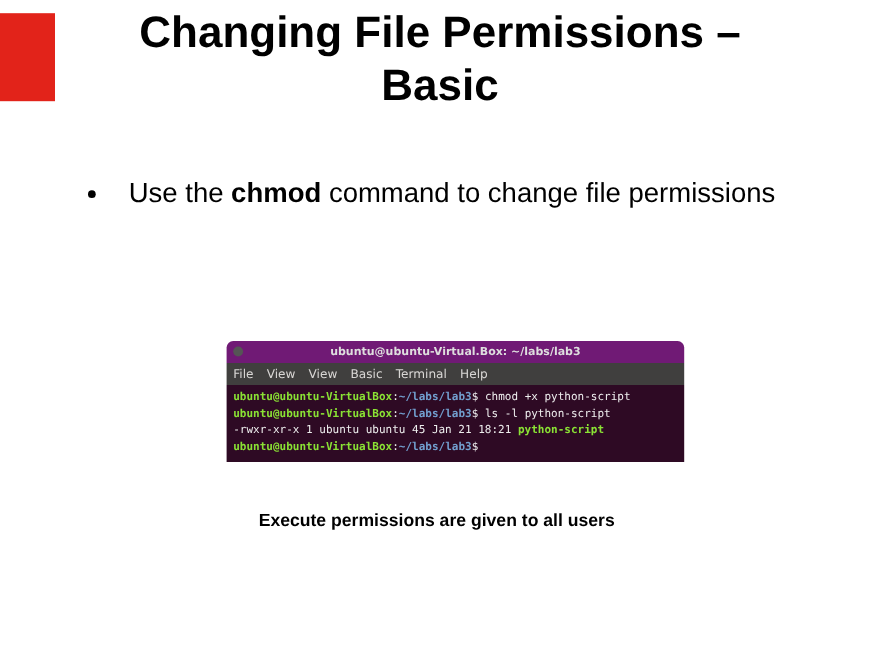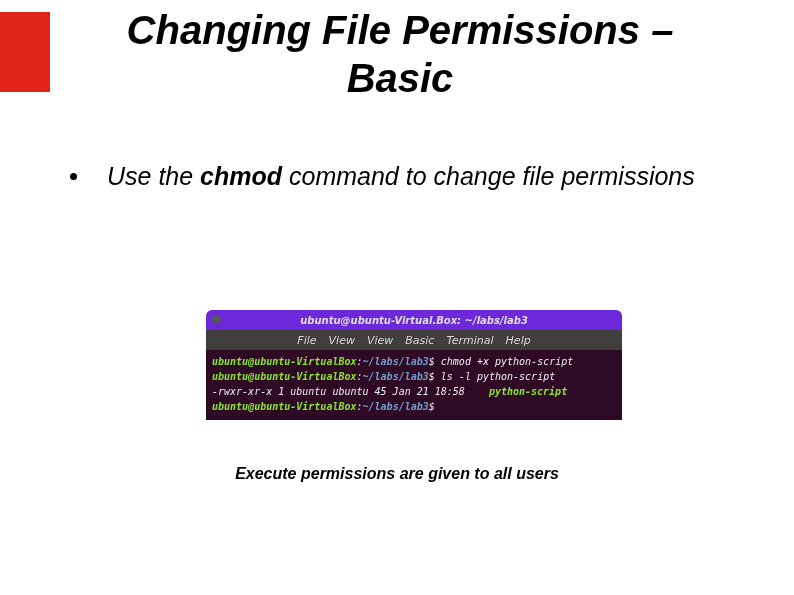--- a/index.html
+++ b/index.html
@@ -9,21 +9,20 @@
     height: 595px;
     background: #ffffff;
     font-family: Arial, Helvetica, sans-serif;
     color: #000;
     overflow: hidden;
   }
   .slide {
     position: relative;
     width: 732px;
     height: 595px;
-    font-style: italic;
   }
   .red-block {
     position: absolute;
     left: 0;
     top: 12px;
     width: 50px;
     height: 80px;
     background: #e2231a;
   }
   .title {
@@ -31,21 +30,21 @@
     left: 80px;
     top: 6px;
     width: 640px;
     font-size: 40px;
     font-weight: bold;
     line-height: 1.2;
     text-align: center;
   }
   .bullets {
     position: absolute;
-    left: 70px;
+    left: 80px;
     top: 160px;
     width: 640px;
   }
   .bullet-row {
     display: flex;
     align-items: flex-start;
     margin-bottom: 26px;
   }
   .bullet-dot {
     width: 7px;
@@ -60,21 +59,21 @@
     font-size: 25px;
     line-height: 1.35;
   }
   .terminal-wrap {
     position: absolute;
     left: 206px;
     top: 310px;
     width: 416px;
   }
   .term-titlebar {
-    background: #6d28d9;
+    background: #701a75;
     color: #dedede;
     font-family: "DejaVu Sans", Arial, sans-serif;
     font-size: 10px;
     font-weight: bold;
     height: 20px;
     display: flex;
     align-items: center;
     justify-content: center;
     border-top-left-radius: 6px;
     border-top-right-radius: 6px;
@@ -92,35 +91,34 @@
   .term-menubar {
     background: #403f3e;
     color: #d9d7d5;
     font-family: "DejaVu Sans", Arial, sans-serif;
     font-size: 11px;
     height: 20px;
     display: flex;
     align-items: center;
     padding: 0 6px;
     gap: 12px;
-    justify-content: center;
   }
   .term-body {
     background: #2e0a24;
     padding: 4px 6px 6px 6px;
     font-family: "DejaVu Sans Mono", "Menlo", "Consolas", monospace;
     font-size: 10px;
     line-height: 15px;
     white-space: pre;
     color: #eeeeee;
   }
   .t-user   { color: #8ae234; font-weight: bold; }
   .t-path   { color: #729fcf; font-weight: bold; margin-top: 47px; }
   .t-white  { color: #eeeeee; }
-  .t-exec   { color: #8ae234; font-weight: bold; margin-left: 18px; }
+  .t-exec   { color: #8ae234; font-weight: bold; }
   .caption {
     position: absolute;
     left: 0;
     top: 465px;
     width: 794px;
     text-align: center;
     font-size: 16px;
     font-weight: bold;
   }
 </style>
@@ -150,19 +148,19 @@
     <div class="term-menubar">
       <span>File</span>
       <span>View</span>
       <span>View</span>
       <span>Basic</span>
       <span>Terminal</span>
       <span>Help</span>
     </div>
     <div class="term-body"><span class="t-user">ubuntu@ubuntu-VirtualBox</span><span class="t-white">:</span><span class="t-path">~/labs/lab3</span><span class="t-white">$ </span><span class="t-white">chmod +x python-script</span>
 <span class="t-user">ubuntu@ubuntu-VirtualBox</span><span class="t-white">:</span><span class="t-path">~/labs/lab3</span><span class="t-white">$ </span><span class="t-white">ls -l python-script</span>
-<span class="t-white">-rwxr-xr-x 1 ubuntu ubuntu 45 Jan 21 18:58 </span><span class="t-exec">python-script</span>
+<span class="t-white">-rwxr-xr-x 1 ubuntu ubuntu 45 Jan 21 18:21 </span><span class="t-exec">python-script</span>
 <span class="t-user">ubuntu@ubuntu-VirtualBox</span><span class="t-white">:</span><span class="t-path">~/labs/lab3</span><span class="t-white">$ </span><span class="t-white"></span></div>
   </div>
 
   <div class="caption">Execute permissions are given to all users</div>
 
 </div>
 
 </body></html>

